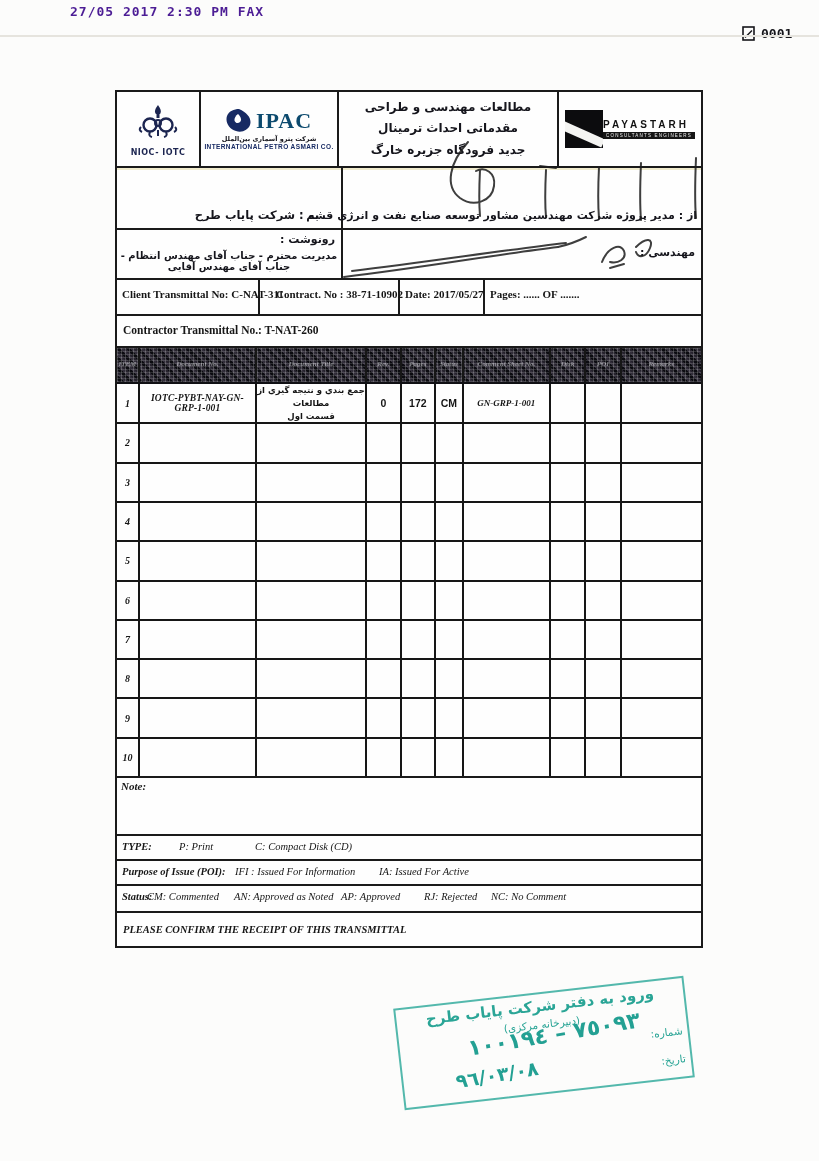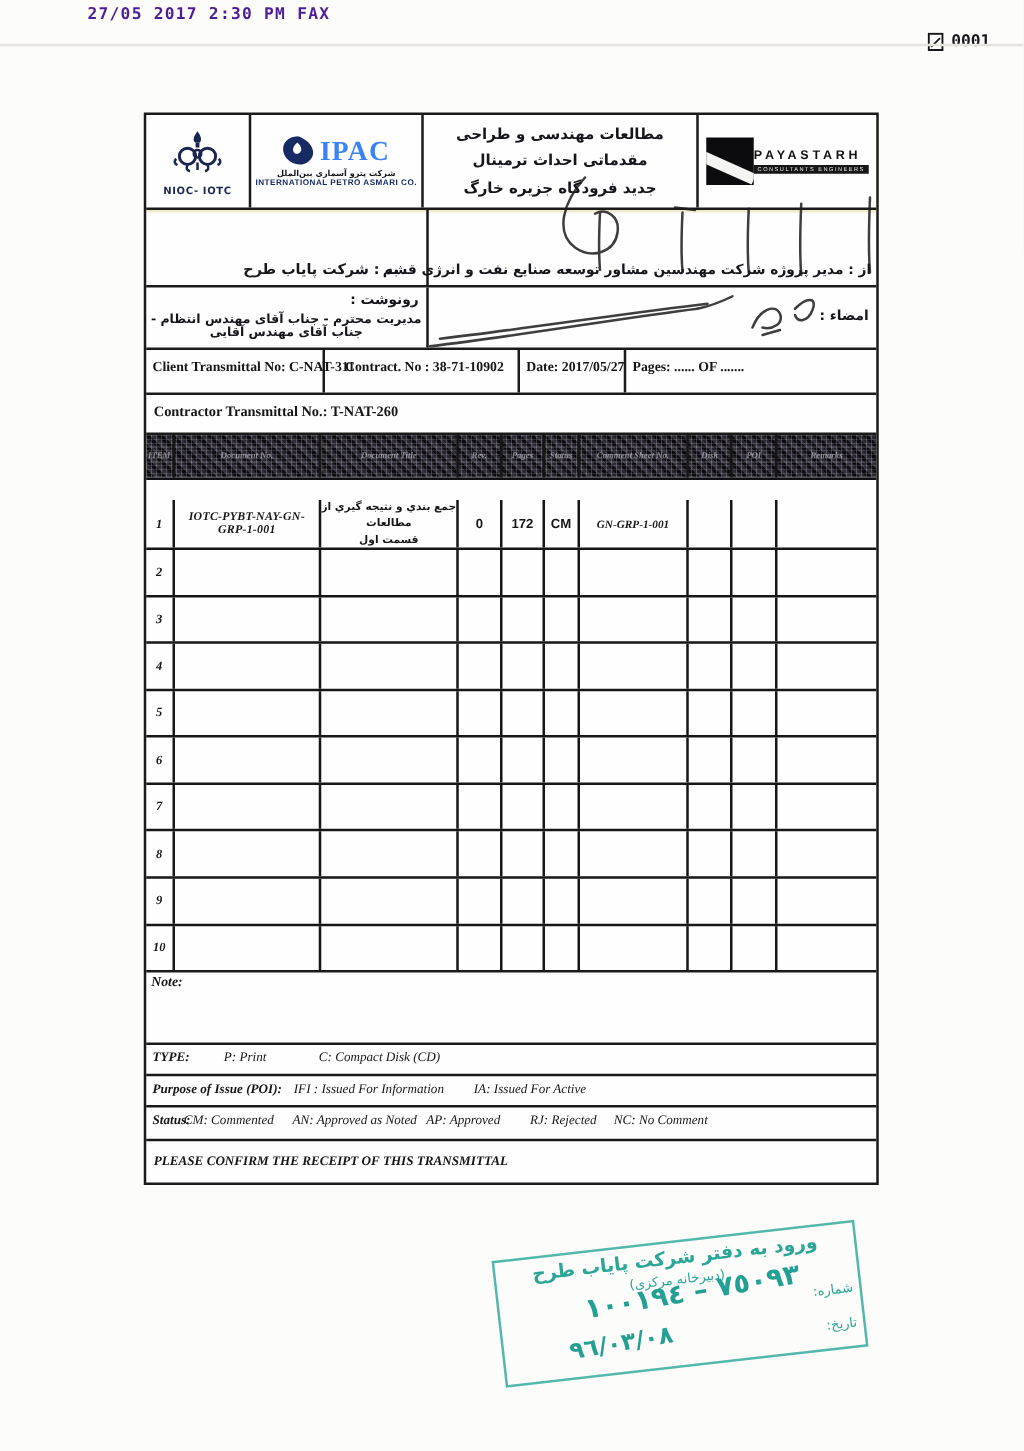--- a/index.html
+++ b/index.html
@@ -18,21 +18,21 @@
   .fringe{box-shadow:0 2px 0 rgba(205,185,80,.28);}
   .cell{box-sizing:border-box;border-right:2px solid #1a1a1a;position:relative;}
   .cell:last-child{border-right:none;}
   
   .r-logos{height:76px;}
   .lg1{width:84px;display:flex;flex-direction:column;align-items:center;justify-content:center;}
   .lg2{width:138px;display:flex;flex-direction:column;align-items:center;justify-content:center;}
   .lg3{width:220px;display:flex;flex-direction:column;align-items:center;justify-content:center;}
   .lg4{flex:1;display:flex;align-items:center;justify-content:center;gap:0;}
   .nioc-cap{font-family:"DejaVu Sans",sans-serif;font-weight:bold;font-size:8px;color:#1c2550;margin-top:2px;letter-spacing:.5px;}
-  .ipac-word{font-family:"Liberation Serif",serif;font-weight:bold;font-size:22px;color:#3b82f6;letter-spacing:1px;line-height:1;}
+  .ipac-word{font-family:"Liberation Serif",serif;font-weight:bold;font-size:22px;color:#0c4a6e;letter-spacing:1px;line-height:1;}
   .ipac-top{display:flex;align-items:center;gap:4px;}
   .ipac-fa{font-family:"DejaVu Sans",sans-serif;font-size:6.5px;color:#5a1e2a;margin-top:2px;}
   .ipac-cap{font-family:"Liberation Sans",sans-serif;font-weight:bold;font-size:6.5px;color:#172a63;letter-spacing:.4px;}
   .prj{direction:rtl;text-align:center;font-family:"DejaVu Sans",sans-serif;font-weight:bold;
        font-size:12px;color:#15151c;line-height:1.8;}
   .paya-sq{width:38px;height:38px;background:#0c0c0e;position:relative;overflow:hidden;}
   .paya-sq::after{content:"";position:absolute;left:-4px;top:20px;width:44px;height:9px;background:#f4f4f2;transform:rotate(24deg);}
   .paya-txt{display:flex;flex-direction:column;align-items:flex-start;}
   .paya-word{font-family:"Liberation Sans",sans-serif;font-weight:bold;font-size:10px;letter-spacing:3px;color:#111;}
   .paya-cap{background:#161616;color:#efefef;font-family:"Liberation Sans",sans-serif;font-size:4.5px;
@@ -44,25 +44,25 @@
   .p-right{flex:1;}
   .fa{direction:rtl;font-family:"DejaVu Sans",sans-serif;font-weight:bold;color:#15151c;}
   .to-line{position:absolute;bottom:6px;right:22px;font-size:11.5px;}
   .from-line{position:absolute;bottom:6px;right:4px;font-size:11px;white-space:nowrap;}
   .copy-label{position:absolute;top:3px;right:6px;font-size:11px;}
   .copy-val{position:absolute;top:20px;right:3px;left:3px;text-align:center;font-size:10px;}
   .sign-label{position:absolute;top:16px;right:6px;font-size:11px;}
   
   .r-client{height:36px;}
   .ct{font-weight:bold;font-size:11px;padding:8px 5px 0 5px;white-space:nowrap;}
-  .ct1{width:143px;} .ct2{width:156px;padding-left:16px;} .ct3{width:85px;} .ct4{flex:1;}
+  .ct1{width:143px;} .ct2{width:140px;padding-left:16px;} .ct3{width:85px;} .ct4{flex:1;}
   .r-contractor{height:32px;}
   .contractor-line{font-weight:bold;font-size:11.5px;padding:8px 6px 0 6px;}
   
-  .r-table{height:430px;flex-direction:column;gap:16px;}
+  .r-table{height:430px;flex-direction:column;}
   .thead{height:36px;display:flex;box-sizing:border-box;border-bottom:2px solid #101014;
          background-image:
            repeating-linear-gradient(90deg, rgba(255,255,255,.20) 0 1px, transparent 1px 4px),
            repeating-linear-gradient(0deg, rgba(255,255,255,.14) 0 1px, transparent 1px 3px),
            repeating-linear-gradient(45deg,#26232d 0 2px,#0b0b10 2px 5px,#322e3a 5px 7px);}
   .tbody{flex:1;display:flex;flex-direction:column;}
   .trow{flex:1;display:flex;box-sizing:border-box;border-bottom:2px solid #161616;}
   .trow:last-child{border-bottom:none;}
   .tcell{box-sizing:border-box;border-right:2px solid #161616;display:flex;align-items:center;
          justify-content:center;text-align:center;overflow:hidden;}
@@ -168,21 +168,21 @@
         <div class="fa from-line">از : مدیر پروژه شرکت مهندسین مشاور توسعه صنایع نفت و انرژی قشم</div>
       </div>
     </div>
 
     <div class="row r-p2">
       <div class="cell p-left">
         <div class="fa copy-label">رونوشت :</div>
         <div class="fa copy-val">مدیریت محترم - جناب آقای مهندس انتظام - جناب آقای مهندس آقایی</div>
       </div>
       <div class="cell p-right">
-        <div class="fa sign-label">امضاء :</div>
+        <div class="fa sign-label">مهندسی :</div>
       </div>
     </div>
 
     <div class="row r-client">
       <div class="cell ct ct1">Client  Transmittal  No: C-NAT-311</div>
       <div class="cell ct ct2">Contract. No : 38-71-10902</div>
       <div class="cell ct ct3">Date: 2017/05/27</div>
       <div class="cell ct ct4">Pages: ......   OF .......</div>
     </div>
 

